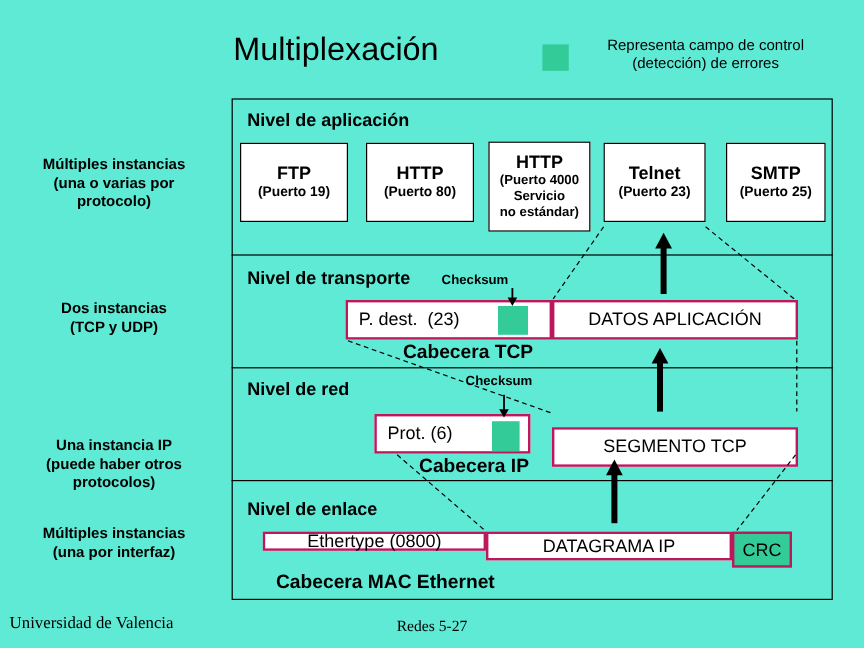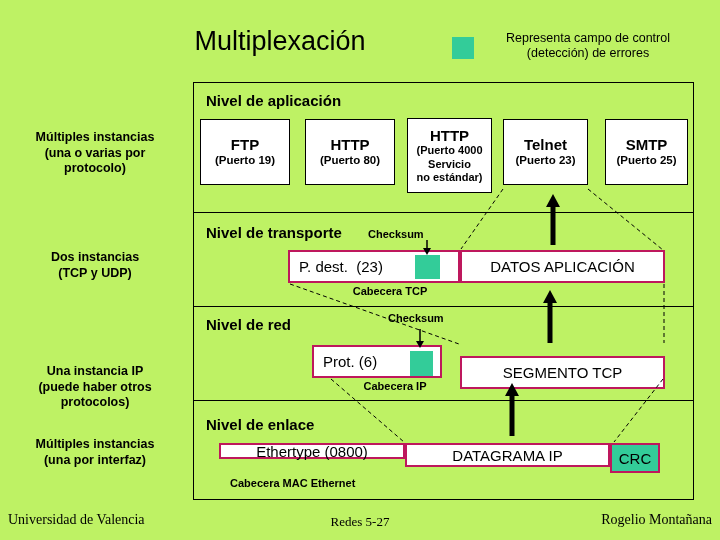--- a/index.html
+++ b/index.html
@@ -1,36 +1,36 @@
 <!DOCTYPE html>
 <html><head>
 <meta charset="utf-8">
 <style>
   html,body{margin:0;padding:0;background:#fff;}
   #slide{
-    position:relative;width:720px;height:540px;background:#bef264;overflow:hidden;
+    position:relative;width:720px;height:540px;background:#5eead4;overflow:hidden;
     font-family:"Liberation Sans",sans-serif;color:#000;
   }
   .abs{position:absolute;}
   .pre{white-space:pre-line;}
   #title{left:160px;top:26px;width:240px;text-align:center;font-size:27px;letter-spacing:0px;}
   #legend-swatch{left:452px;top:37px;width:22px;height:22px;background:#33cc99;}
   #legend-text{left:478px;top:31px;width:220px;text-align:center;font-size:12.5px;line-height:1.18;}
   #outer-box{left:193px;top:82px;width:501px;height:418px;border:1.4px solid #000;box-sizing:border-box;}
   .divider{left:193px;width:501px;height:0;border-top:1.4px solid #000;}
   .level-header{font-weight:bold;font-size:15px;}
   .checksum{font-weight:bold;font-size:11px;}
   .proto-box{border:1.6px solid #000;box-sizing:border-box;display:flex;flex-direction:column;
     align-items:center;justify-content:center;text-align:center;background:#fff;}
   .proto-name{font-weight:bold;font-size:15px;line-height:1.15;}
   .proto-detail{font-weight:bold;font-size:11.5px;line-height:1.2;}
   .pdu-box{border:2px solid #be185d;box-sizing:border-box;background:#fff;display:flex;align-items:center;font-size:15px;}
   .pdu-left{justify-content:flex-start;padding-left:9px;}
   .pdu-center{justify-content:center;}
-  .caption{font-weight:bold;font-size:11px;text-align:center;}
+  .caption{font-weight:bold;font-size:16px;text-align:center;}
   .swatch{background:#33cc99;}
   .left-label{left:5px;width:180px;text-align:center;font-weight:bold;font-size:12.5px;line-height:1.25;}
   .footer{font-family:"Liberation Serif",serif;font-size:14px;}
   svg#overlay{position:absolute;left:0;top:0;pointer-events:none;}
 </style>
 </head>
 <body>
 
 <div id="slide">
 
@@ -144,15 +144,14 @@
       <polygon points="423,248 431,248 427,255" fill="#000"></polygon>
     </g>
     <g>
       <line x1="420" y1="329" x2="420" y2="342" stroke="#000" stroke-width="1.5"></line>
       <polygon points="416,341 424,341 420,348" fill="#000"></polygon>
     </g>
   </svg>
 
   <div class="abs footer" style="left:8px;top:512px;">Universidad de Valencia</div>
   <div class="abs footer" style="left:280px;top:514px;width:160px;text-align:center;font-size:13px;">Redes 5-27</div>
-  <div class="abs footer" style="left:520px;top:512px;width:192px;text-align:right;">Rogelio Montañana</div>
 
 </div>
 
 </body></html>

